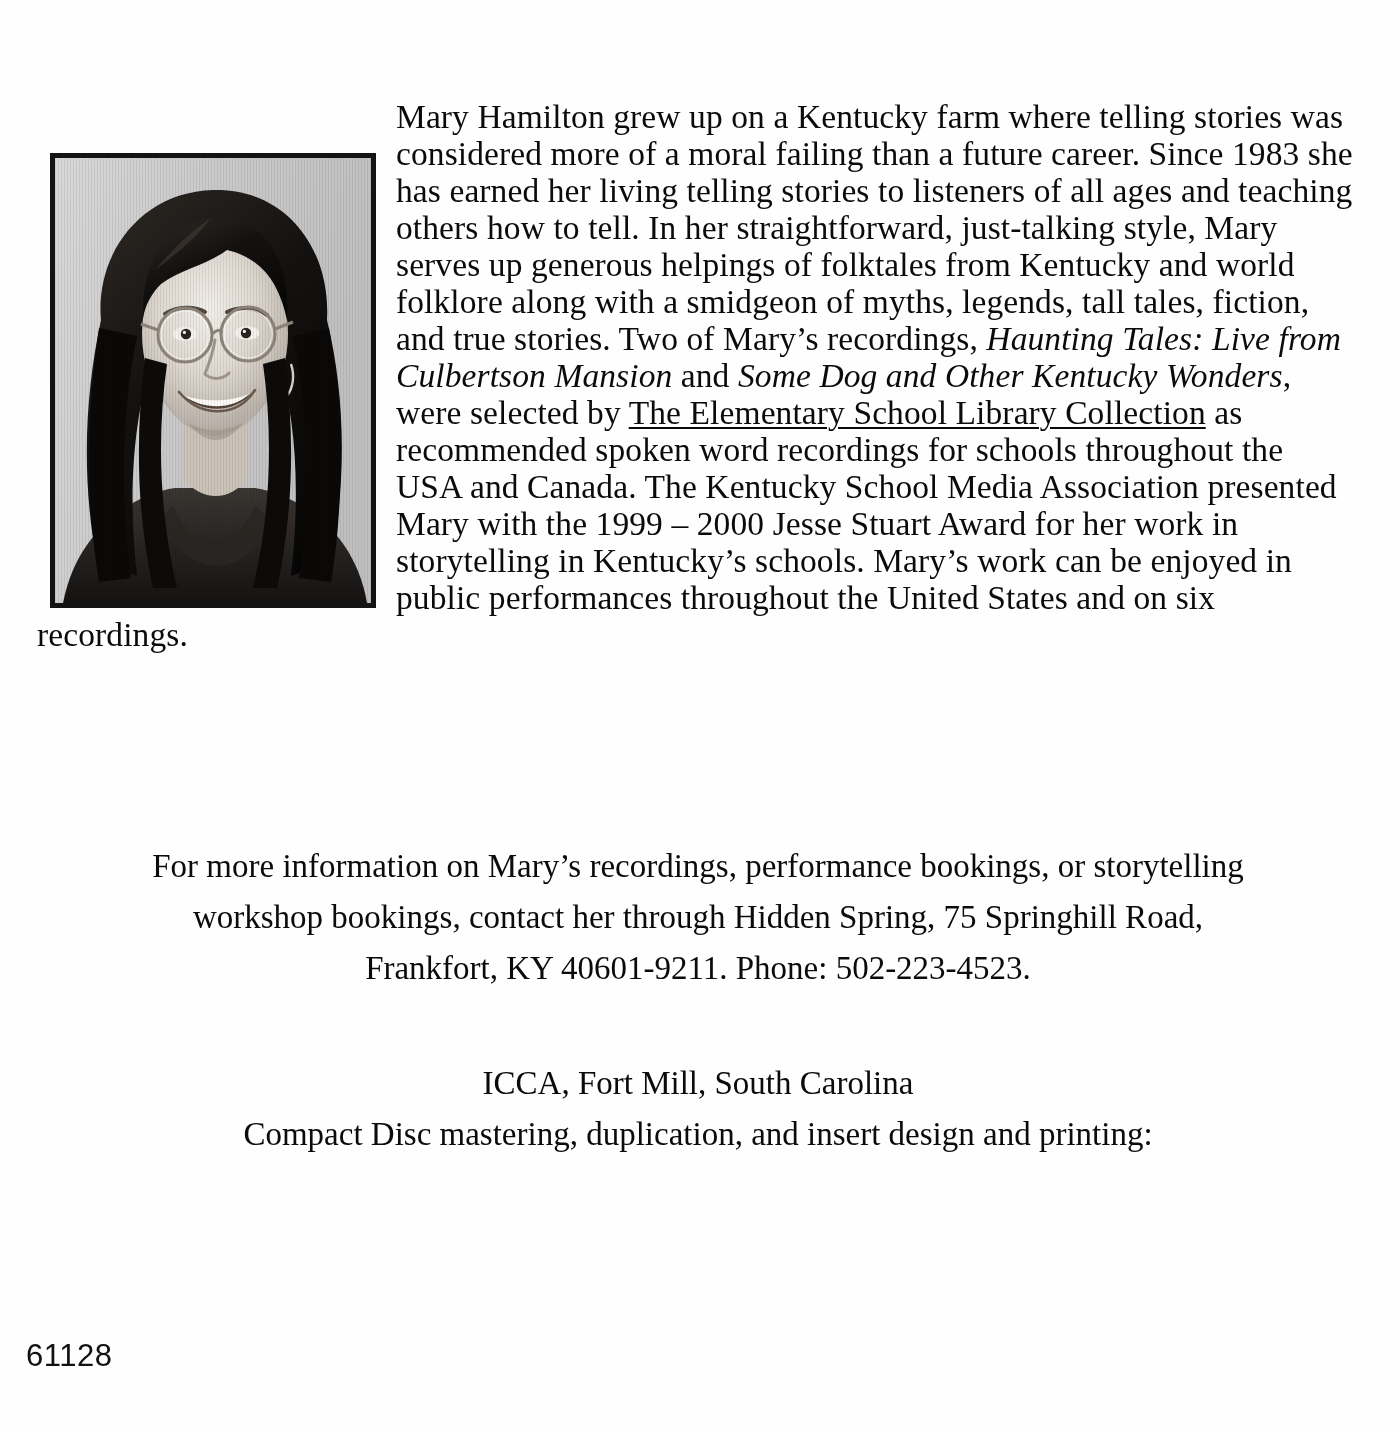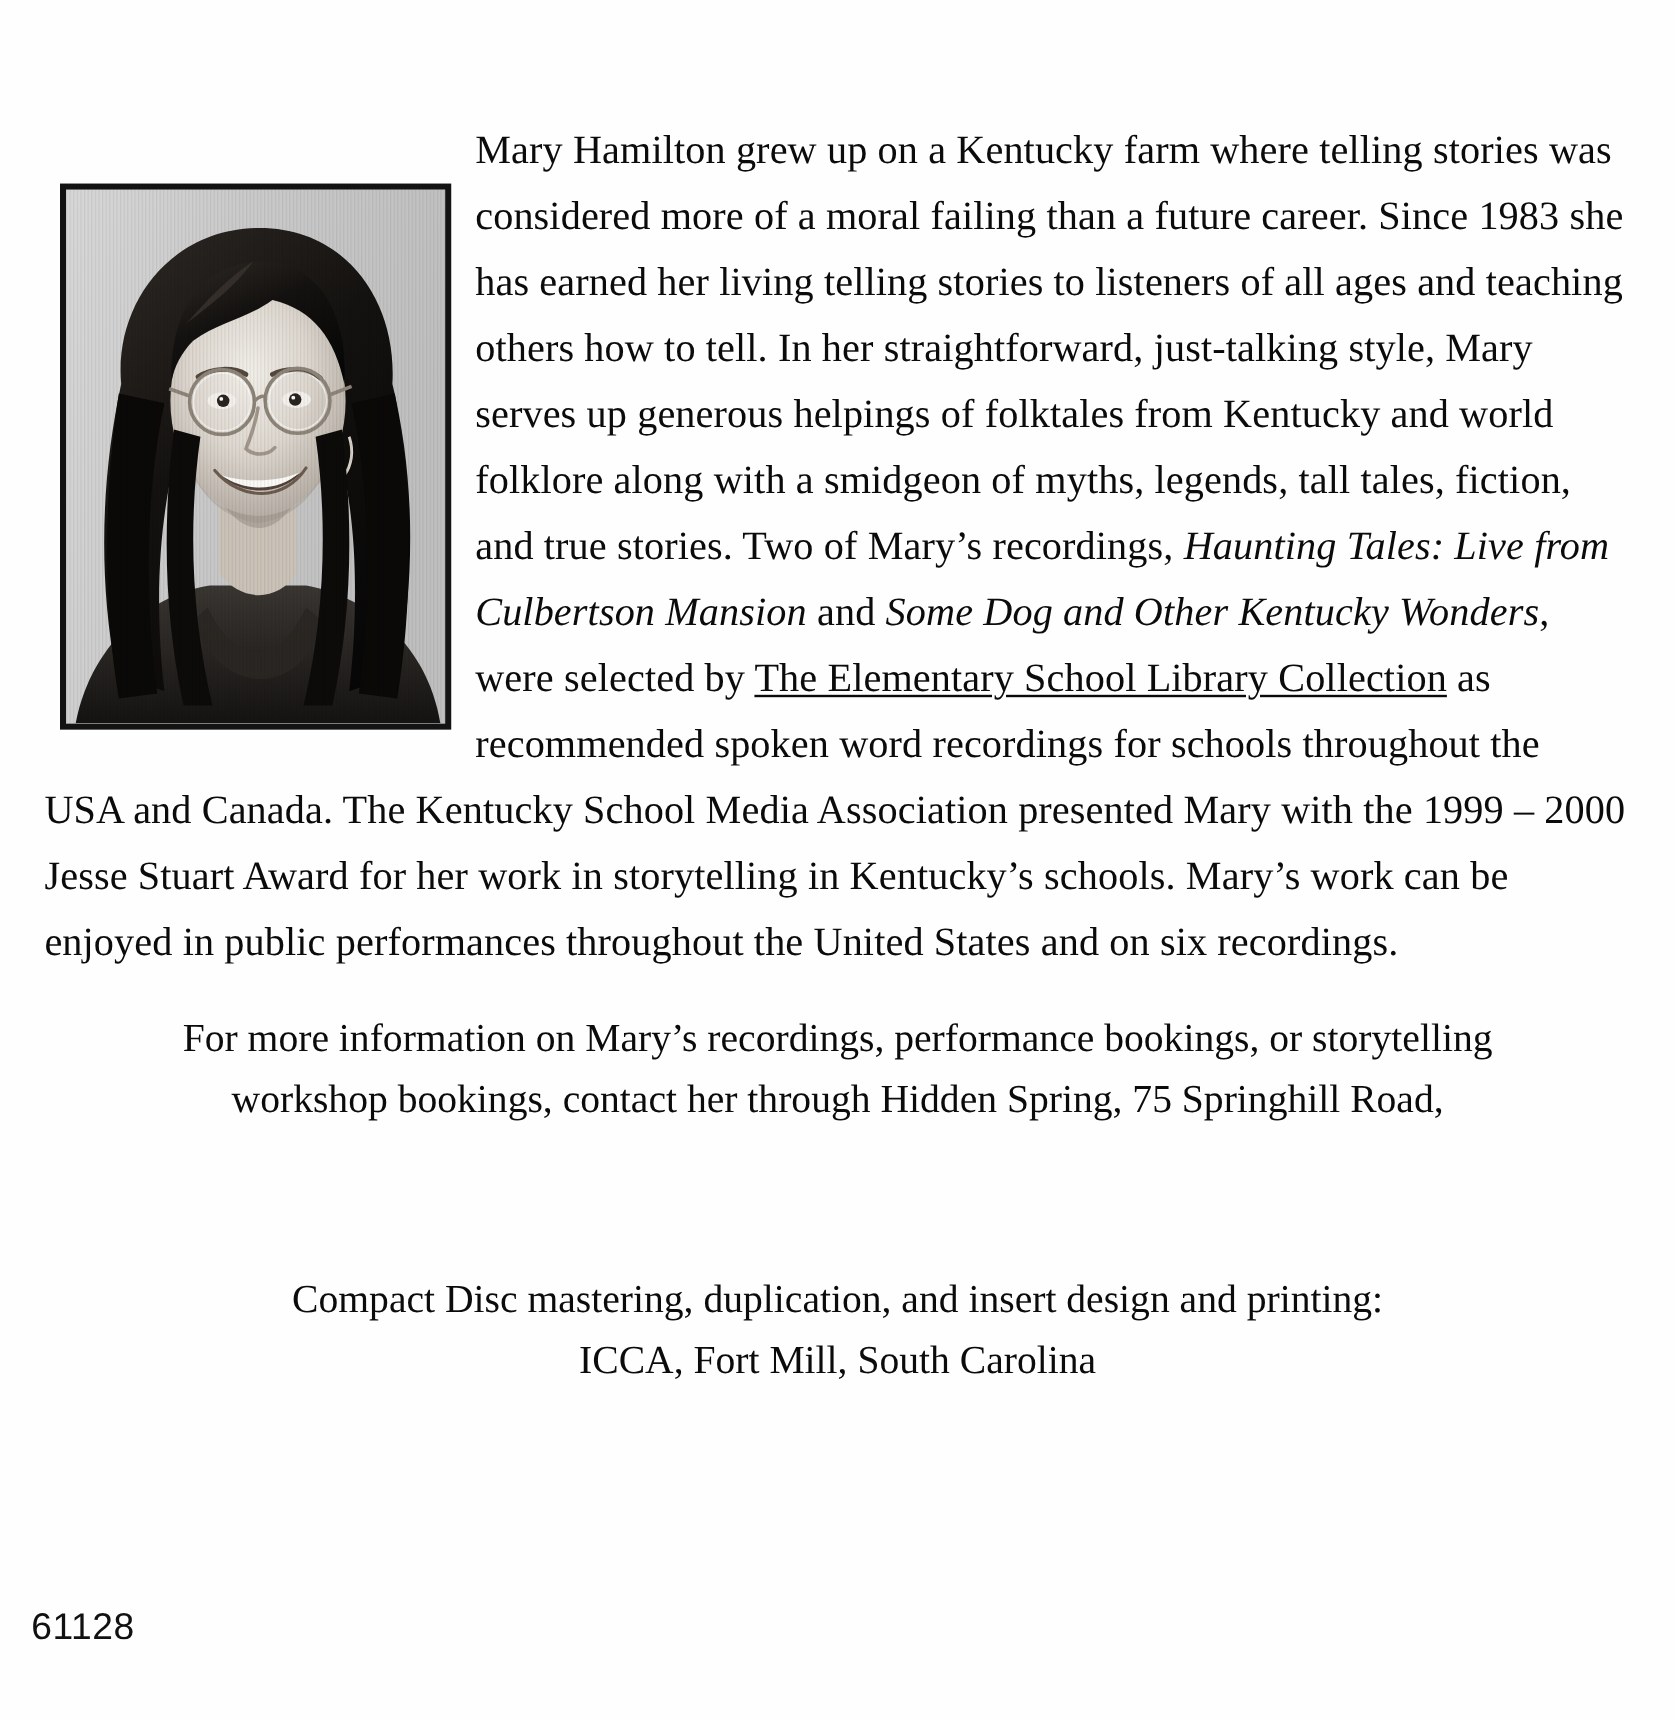--- a/index.html
+++ b/index.html
@@ -22,21 +22,21 @@
     background: #fefefe;
   }
 
   
   .bio {
     position: absolute;
     left: 37px;
     top: 98px;
     width: 1320px;
     font-size: 33.5px;
-    line-height: 55px;
+    line-height: 37px;
     text-align: left;
     letter-spacing: 0.1px;
   }
 
   .photo-wrap {
     float: left;
     width: 326px;
     height: 455px;
     margin: 55px 20px 2px 13px;
     padding: 0;
@@ -182,25 +182,26 @@
         </svg>
       </div>
     </div>
 
     <span>Mary Hamilton grew up on a Kentucky farm where telling stories was considered more of a moral failing than a future career.  Since 1983 she has earned her living telling stories to listeners of all ages and teaching others how to tell. In her straightforward, just-talking style, Mary serves up generous helpings of folktales from Kentucky and world folklore along with a smidgeon of myths, legends, tall tales, fiction, and true stories.  Two of Mary’s recordings, </span><em>Haunting Tales: Live from Culbertson Mansion</em><span> and </span><em>Some Dog and Other Kentucky Wonders</em><span>, were selected by </span><span class="ul">The Elementary School Library Collection</span><span> as recommended spoken word recordings for schools throughout the USA and Canada.  The Kentucky School Media Association presented Mary with the 1999 – 2000 Jesse Stuart Award for her work in storytelling in Kentucky’s schools.   Mary’s work can be enjoyed in public performances throughout the United States and on six recordings.</span>
   </div>
 
   <div class="centered-block" id="contact-block">
     <span class="line">For more information on Mary’s recordings, performance bookings, or storytelling</span>
     <span class="line">workshop bookings, contact her through Hidden Spring, 75 Springhill Road,</span>
+    <span class="line">Frankfort, KY 40601-9211.  Phone: 502-223-4523.</span>
   </div>
 
   <div class="centered-block" id="credits-block">
+    <span class="line">ICCA, Fort Mill, South Carolina</span>
     <span class="line">Compact Disc mastering, duplication, and insert design and printing:</span>
-    <span class="line">ICCA, Fort Mill, South Carolina</span>
   </div>
 
   <div class="centered-block" id="copyright-block">
   </div>
 
   <div class="catalog-number">61128</div>
 
 </div>
 
 </body></html>

